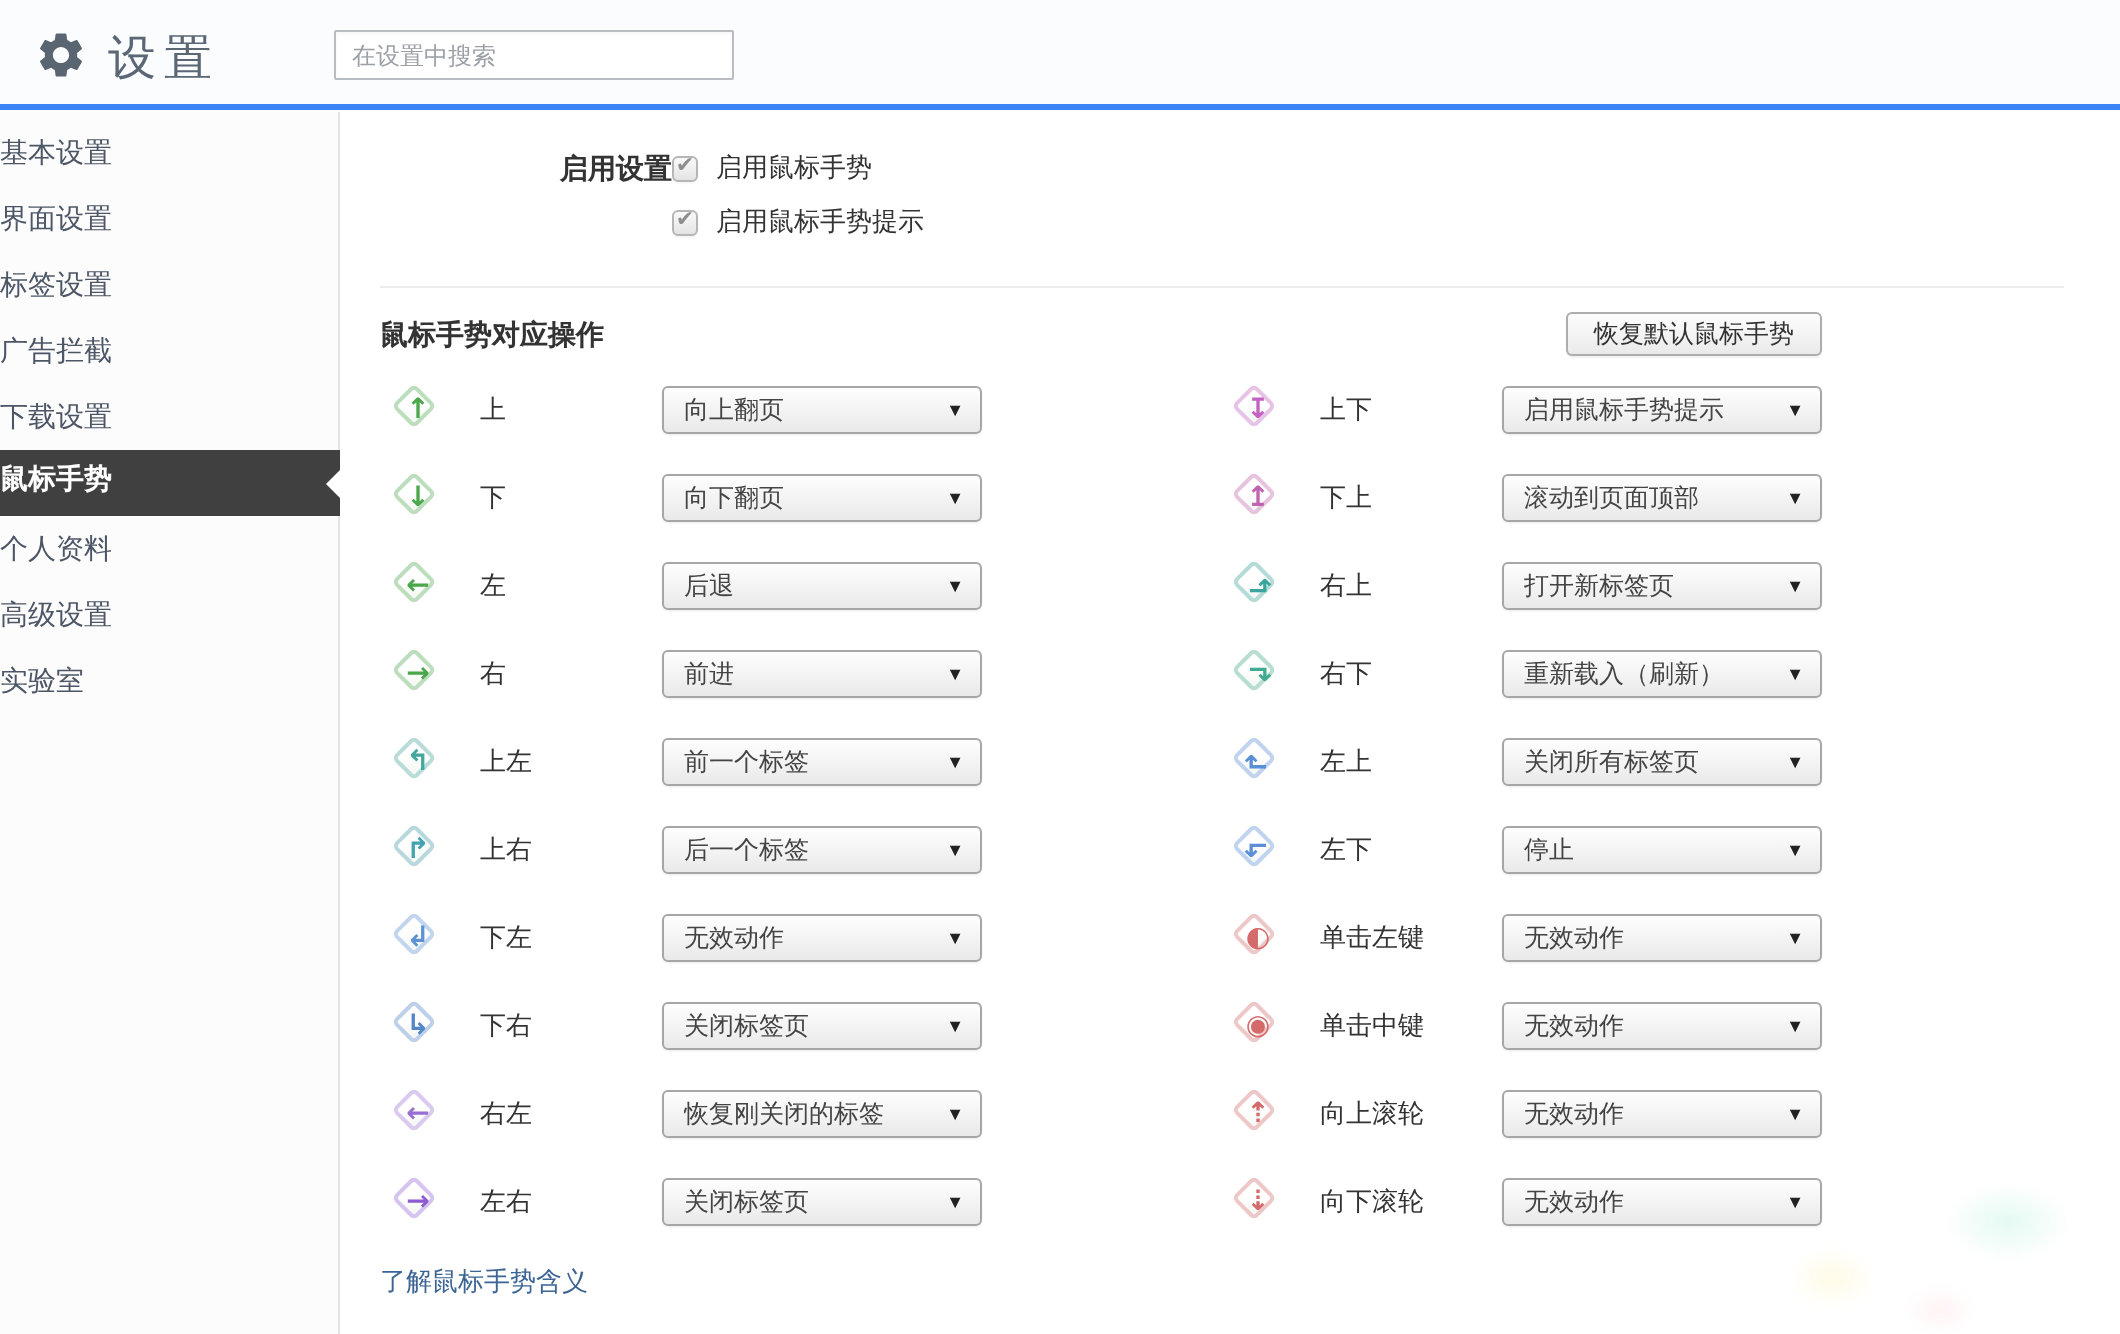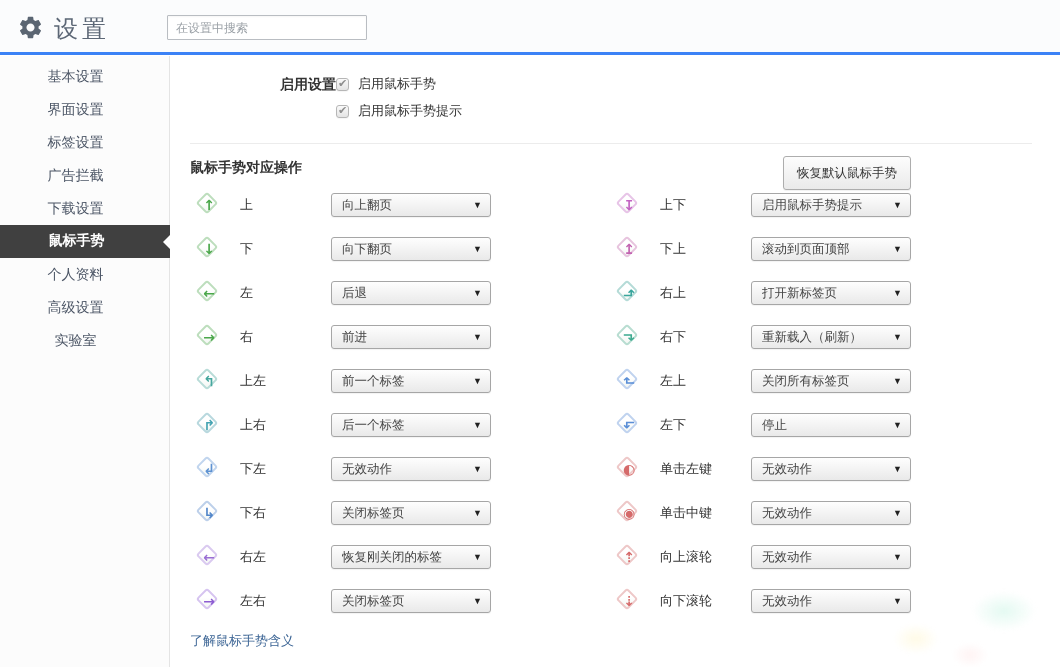--- a/index.html
+++ b/index.html
@@ -18,21 +18,21 @@
                   border:1px solid #b9bdc2; border-radius:1px; background:#fff;
                   font-size:12px; color:#333; padding:0 8px; outline:none;
                   font-family:"Liberation Sans","DejaVu Sans",sans-serif;
                   box-shadow:inset 0 1px 2px rgba(0,0,0,0.04); }
   .search-input::placeholder { color:#9aa0a6; }
 
   
   .sidebar { position:absolute; left:0; top:56px; width:170px; bottom:0;
              background:#fcfcfc; border-right:1px solid #e4e4e4; }
   .side-nav { padding-top:4px; }
-  .side-item { position:relative; height:33px; line-height:33px; text-align:center;
+  .side-item { position:relative; height:33px; line-height:33px; 
                padding-right:18px; font-size:14px; color:#4c5666; cursor:pointer; }
   .side-item.selected { background:#404040; color:#fff; font-weight:bold;
                         width:171px;font-family:Liberation Mono, monospace;  }
   .side-item.selected::after { content:''; position:absolute; right:0; top:50%; margin-top:-8px;
                                border-top:8px solid transparent; border-bottom:8px solid transparent;
                                border-right:8px solid #fff; }
 
   
   .content { position:absolute; left:170px; top:55px; right:0; bottom:0; background:#fff; }
   .sec-heading { font-size:14px; font-weight:bold; color:#333; }
@@ -44,21 +44,21 @@
          background:linear-gradient(#fafafa,#e4e4e4); display:inline-flex; align-items:center;
          justify-content:center; cursor:pointer; box-shadow:0 1px 1px rgba(0,0,0,0.04); }
   .cbx .tick { font-size:11px; color:#8e8e8e; line-height:1; margin-top:-1px; visibility:hidden; }
   .cbx.checked .tick { visibility:visible; }
   .check-label { font-size:13px; color:#333; margin-left:9px; }
 
   .divider { border:none; border-top:1px solid #ececec; margin:14px 28px 0 20px; }
 
   .sec2-head { position:relative; margin:12px 28px 0 20px; height:27px; }
   .sec2-head .sec-heading { position:absolute; left:0; top:3px; }
-  .reset-btn { position:absolute; right:121px; top:0; height:34px; padding:0 13px;
+  .reset-btn { position:absolute; right:121px; top:0; height:22px; padding:0 13px;
                font-size:12.5px; color:#333; border:1px solid #adadad; border-radius:3px;
                background:linear-gradient(#fdfdfd,#eaeaea); cursor:pointer;
                font-family:"Liberation Sans","DejaVu Sans",sans-serif;
                box-shadow:0 1px 1px rgba(0,0,0,0.06); }
 
   .gesture-grid { display:flex; margin-left:26px; }
   .g-col { width:295px; }
   .g-col.right { margin-left:125px; width:301px; }
   .g-row { display:flex; align-items:center; height:44px; }
   .dia-wrap { position:relative; width:26px; height:26px; display:flex;

